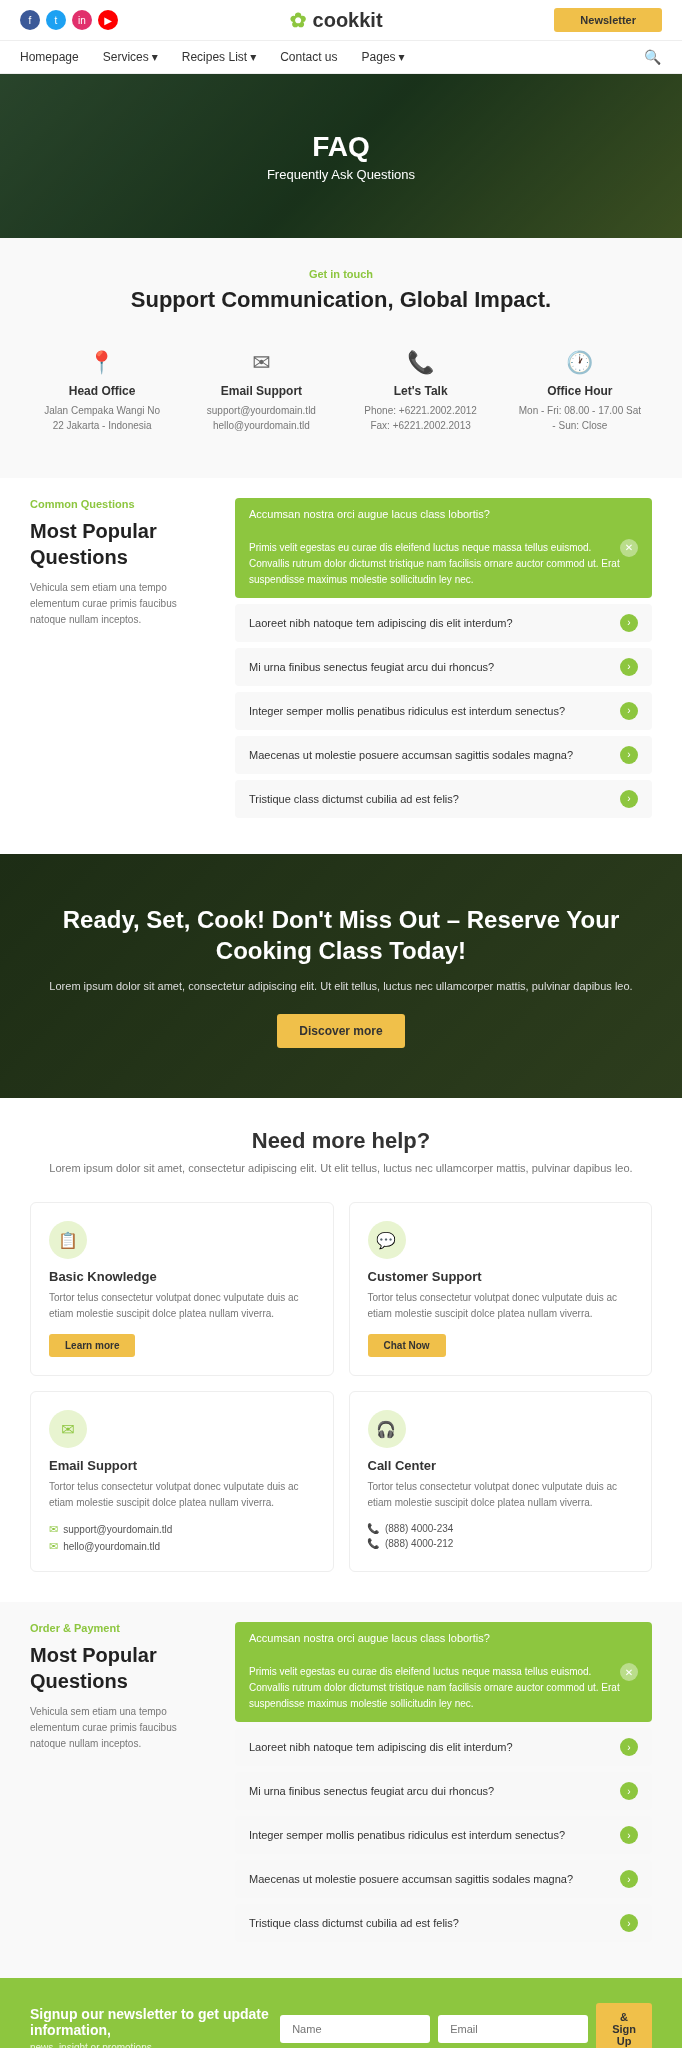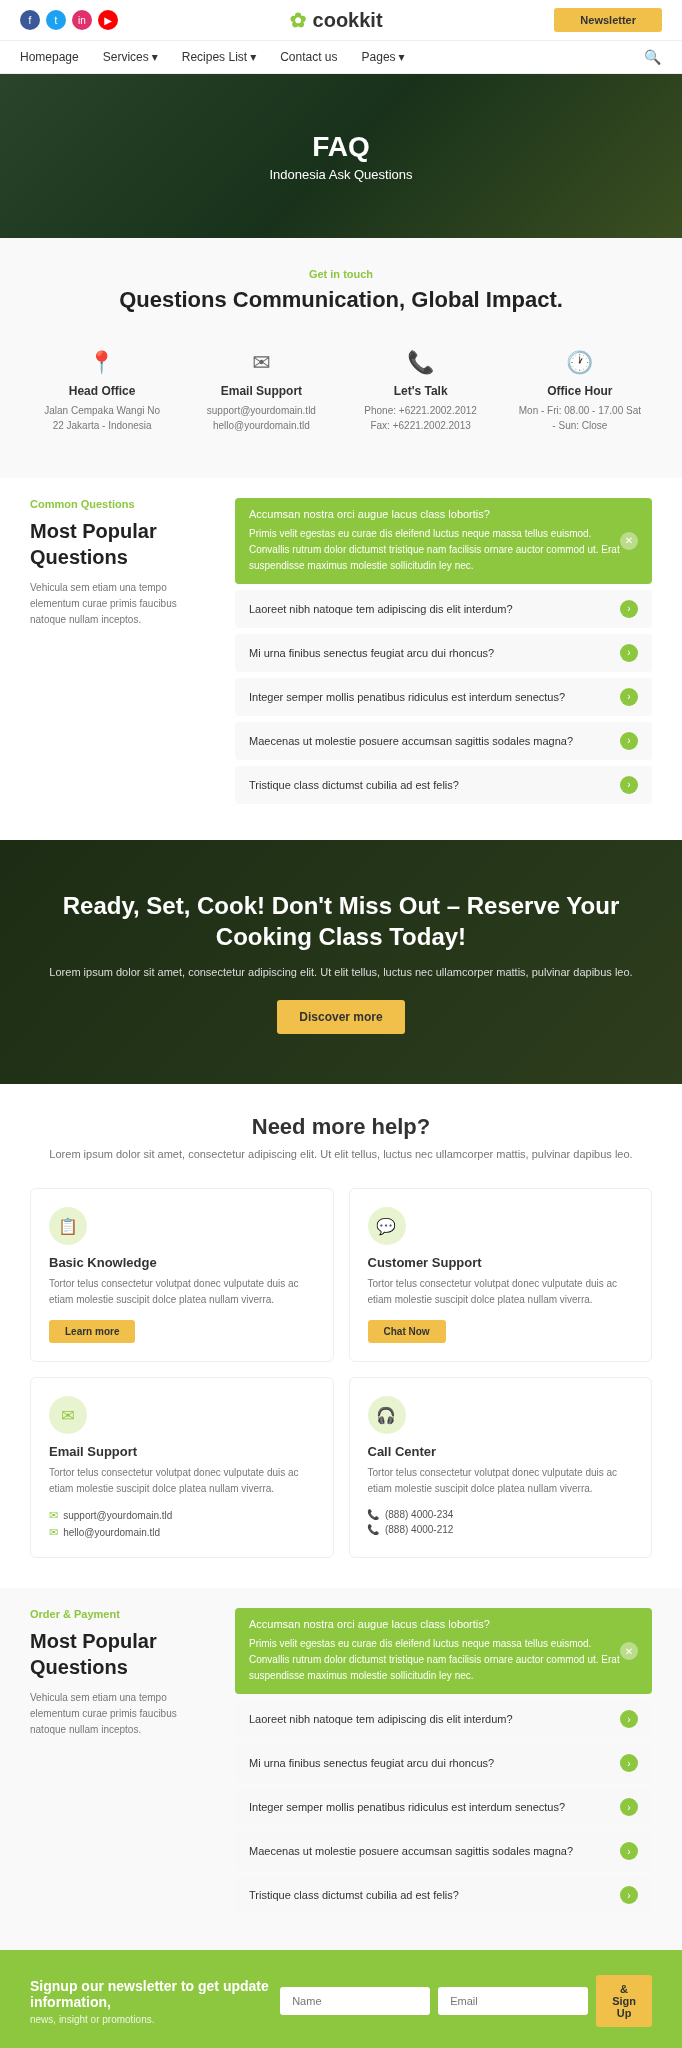--- a/index.html
+++ b/index.html
@@ -46,21 +46,21 @@
     .faq-title { font-size: 20px; font-weight: bold; color: #222; line-height: 1.3; margin-bottom: 10px; }
     .faq-desc { font-size: 10px; color: #777; line-height: 1.6; }
 
     .faq-right { flex: 1; }
     .faq-item { background: #f8f8f8; border-radius: 4px; padding: 10px 14px; margin-bottom: 6px; display: flex; justify-content: space-between; align-items: center; cursor: pointer; }
     .faq-item.active { background: #8dc63f; color: #fff; }
     .faq-item-text { font-size: 11px; flex: 1; }
     .faq-item-icon { width: 18px; height: 18px; border-radius: 50%; background: rgba(255,255,255,0.3); display: flex; align-items: center; justify-content: center; font-size: 10px; color: #fff; flex-shrink: 0; }
     .faq-item.active .faq-item-icon { background: rgba(255,255,255,0.4); }
     .faq-item:not(.active) .faq-item-icon { background: #8dc63f; color: #fff; }
-    .faq-answer { font-size: 10px; color: #fff; line-height: 1.6; margin-top: 6px; }
+    .faq-answer { font-size: 10px; color: #fff; line-height: 1.6; margin-top: 20px; }
 
     
     .cta-banner { background: linear-gradient(rgba(0,0,0,0.5), rgba(0,0,0,0.5)), linear-gradient(135deg, #3a5a2a 0%, #5a7a3a 100%); padding: 50px 30px; text-align: center; color: #fff; }
     .cta-banner h2 { font-size: 24px; font-weight: bold; line-height: 1.3; margin-bottom: 12px; }
     .cta-banner p { font-size: 11px; color: #ddd; margin-bottom: 18px; line-height: 1.6; }
     .cta-btn { background: #f0c04a; color: #333; border: none; padding: 10px 22px; font-size: 12px; font-weight: bold; cursor: pointer; border-radius: 3px; }
 
     
     .help-section { padding: 30px; }
     .help-title { text-align: center; font-size: 22px; font-weight: bold; margin-bottom: 6px; }
@@ -126,26 +126,26 @@
           <span>Pages</span> 
           <span>▾</span>
         </span>
     </div>
     <span class="search-icon">🔍</span>
   </nav>
 </header>
 
 <section class="hero">
   <h1>FAQ</h1>
-  <p>Indonesia Ask Questions</p>
+  <p>Frequently Ask Questions</p>
 </section>
 
 <section class="section gray-bg">
   <div class="section-tag">Get in touch</div>
-  <div class="section-title">Questions Communication, Global Impact.</div>
+  <div class="section-title">Support Communication, Global Impact.</div>
   <div class="contact-grid">
     <div class="contact-card">
       <div class="contact-card-icon">📍</div>
       <h4>Head Office</h4>
       <p>Jalan Cempaka Wangi No 22 Jakarta - Indonesia</p>
     </div>
     <div class="contact-card">
       <div class="contact-card-icon">✉</div>
       <h4>Email Support</h4>
       <p>support@yourdomain.tld

